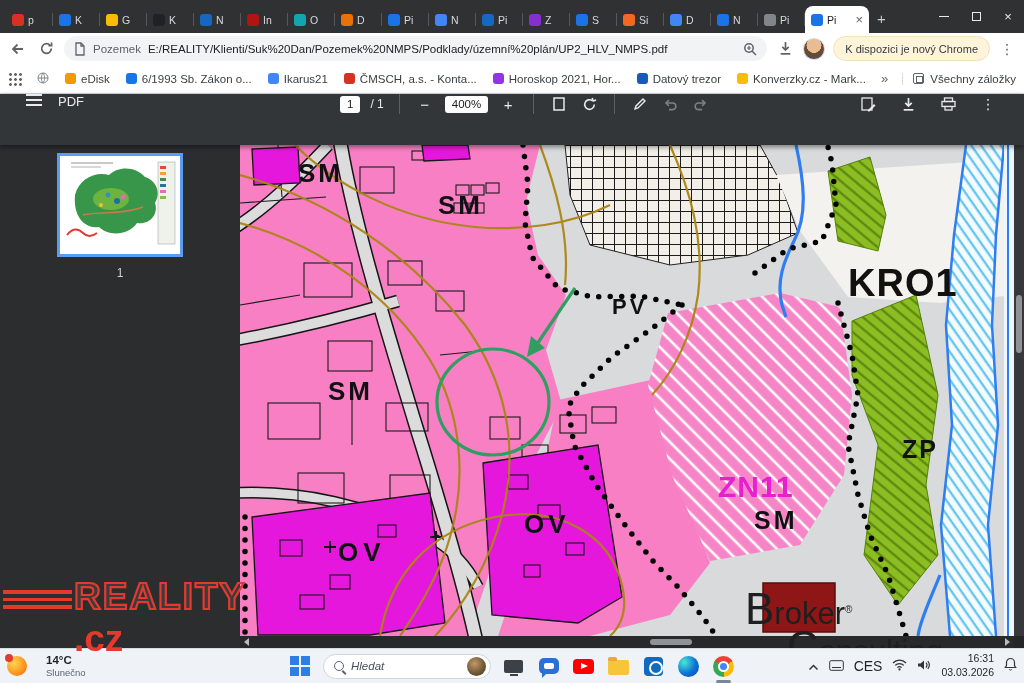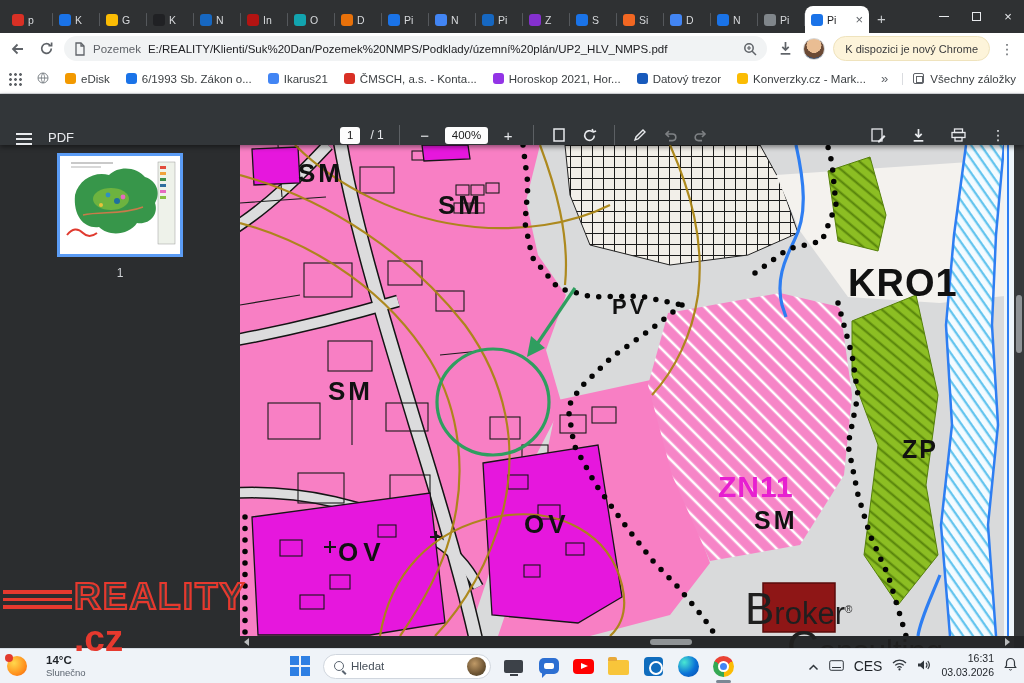--- a/index.html
+++ b/index.html
@@ -36,21 +36,21 @@
   .apps-grid{width:14px;height:14px;margin-right:6px;background-image:radial-gradient(#5f6368 1.3px,transparent 1.5px);background-size:5px 5px;flex:none;}
   .bm{display:flex;align-items:center;gap:5px;padding:3px 7px;border-radius:6px;color:#3c4043;font-size:11.5px;white-space:nowrap;flex:none;}
   .bm-dot{width:11px;height:11px;border-radius:3px;flex:none;}
   .bm-globe{width:12px;height:12px;flex:none;}
   .overflow-chev{color:#5f6368;font-size:13px;padding:0 6px;flex:none;}
   .all-bm{margin-left:auto;display:flex;align-items:center;gap:6px;color:#3c4043;font-size:11.5px;border-left:1px solid #dadce0;padding-left:10px;flex:none;}
   .bm-stack{width:11px;height:11px;border:1.4px solid #5f6368;border-radius:2px;position:relative;flex:none;}
   .bm-stack::after{content:"";position:absolute;left:1.5px;top:1.5px;width:5px;height:5px;border:1.2px solid #5f6368;}
 
   
-  .pdfbar{height:51px;background:#323639;display:flex;align-items:flex-end;color:#e8eaed;padding:0 16px;position:relative;flex:none;box-shadow:0 2px 5px rgba(0,0,0,.45);z-index:5;}
+  .pdfbar{height:51px;background:#323639;display:flex;align-items:flex-start;color:#e8eaed;padding:0 26px;position:relative;flex:none;box-shadow:0 2px 5px rgba(0,0,0,.45);z-index:5;}
   .hamburger{width:16px;height:12px;border-top:2px solid #e8eaed;border-bottom:2px solid #e8eaed;position:relative;}
   .hamburger::after{content:"";position:absolute;left:0;top:3px;width:16px;height:2px;background:#e8eaed;}
   .pdf-title{font-size:13px;margin-left:16px;}
   .pdf-center{position:absolute;left:340px;display:flex;align-items:center;gap:10px;}
   .chipbox{background:#fdfdfd;color:#1c1c1c;border-radius:3px;font-size:11.5px;padding:2.5px 7px;min-width:20px;text-align:center;border:none;}
   .pdf-lbl{font-size:12px;}
   .tool-btn{display:flex;align-items:center;justify-content:center;width:20px;height:20px;font-size:15px;color:#e8eaed;}
   .vdivider{width:1px;height:20px;background:#5c6064;margin:0 5px;}
   .disabled{opacity:.42;}
   .pdf-right{margin-left:auto;display:flex;align-items:center;gap:20px;}
@@ -90,21 +90,21 @@
   
   .taskbar{height:35px;background:#eff3f8;border-top:1px solid #d6dce4;position:relative;display:flex;align-items:center;flex:none;z-index:100;}
   .weather{position:absolute;left:7px;display:flex;align-items:center;gap:19px;}
   .sun{width:20px;height:20px;border-radius:50%;background:radial-gradient(circle at 35% 35%,#ffd84d,#ff8c1a 65%,#e9560c);position:relative;}
   .sun::after{content:"";position:absolute;left:-2px;top:-2px;width:8px;height:8px;border-radius:50%;background:#e23b2e;}
   .wx-temp{font-size:11.5px;font-weight:700;color:#1f2328;line-height:1.2;}
   .wx-cond{font-size:9.5px;color:#5c6570;line-height:1.1;}
   .tb-center{margin:0 auto;display:flex;align-items:center;gap:10px;}
   .winlogo{width:21px;height:21px;display:grid;grid-template-columns:9px 9px;grid-template-rows:9px 9px;gap:2px;}
   .winlogo span{background:#2e7fe3;}
-  .search-pill{width:168px;height:25px;background:#fff;border:1px solid #d0d6de;border-radius:13px;display:flex;align-items:center;padding:0 4px 0 10px;gap:7px;}
+  .search-pill{width:168px;height:25px;background:#fff;border:1px solid #d0d6de;border-radius:13px;display:flex;align-items:center;padding:0 4px 0 10px;gap:7px;font-style:italic;}
   .mag{width:10px;height:10px;border:1.6px solid #5a6470;border-radius:50%;position:relative;flex:none;}
   .mag::after{content:"";position:absolute;left:8px;top:8px;width:5px;height:1.6px;background:#5a6470;transform:rotate(45deg);transform-origin:0 0;}
   .search-pill .q{font-size:11.5px;color:#47505a;flex:1;}
   .pill-img{width:19px;height:19px;border-radius:50%;background:radial-gradient(circle at 40% 35%,#c09a67,#6d5433 60%,#43422c);flex:none;}
   .tb-ic{width:25px;height:25px;display:flex;align-items:center;justify-content:center;position:relative;}
   .ic-monitor{width:19px;height:13px;background:#3c4148;border-radius:2px;position:relative;}
   .ic-monitor::after{content:"";position:absolute;left:5.5px;top:14px;width:8px;height:2px;background:#3c4148;}
   .ic-chat{width:20px;height:16px;background:#2d6fd2;border-radius:5px;position:relative;}
   .ic-chat::before{content:"";position:absolute;left:3px;bottom:-4px;border-left:5px solid #2d6fd2;border-bottom:5px solid transparent;}
   .ic-chat::after{content:"";position:absolute;left:5px;top:5px;width:10px;height:6px;border-radius:2px;background:#fff;}

